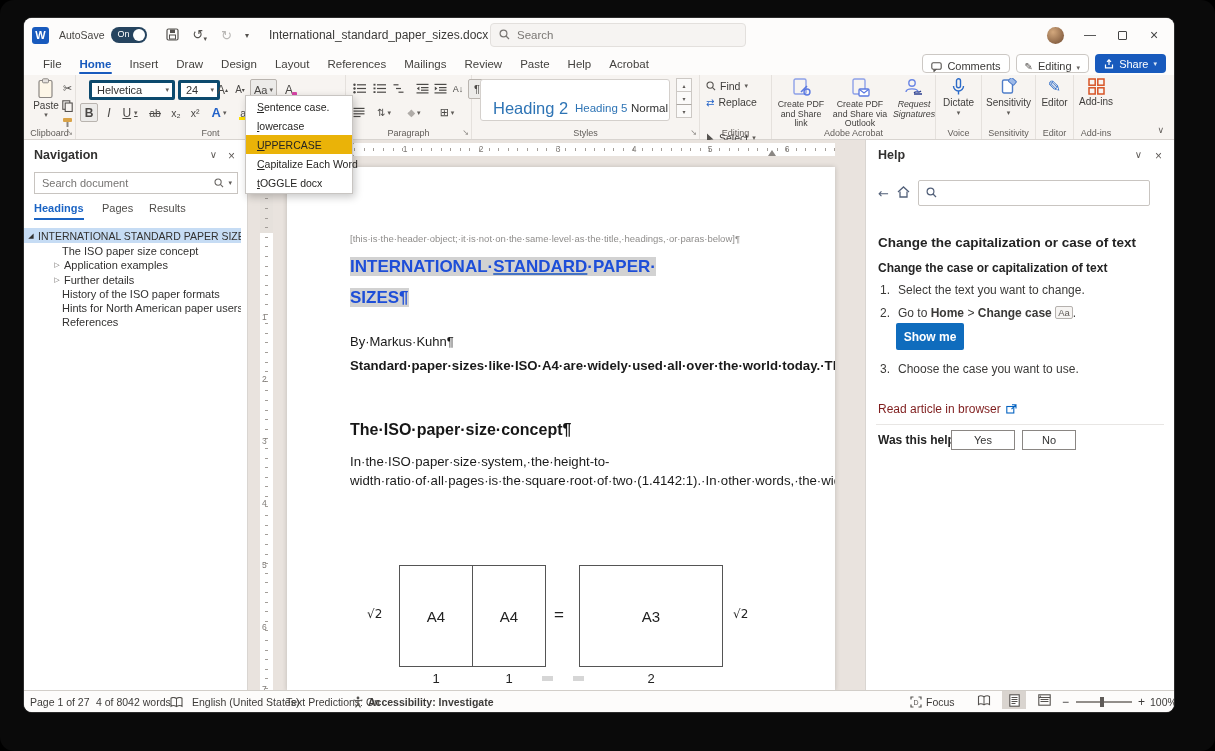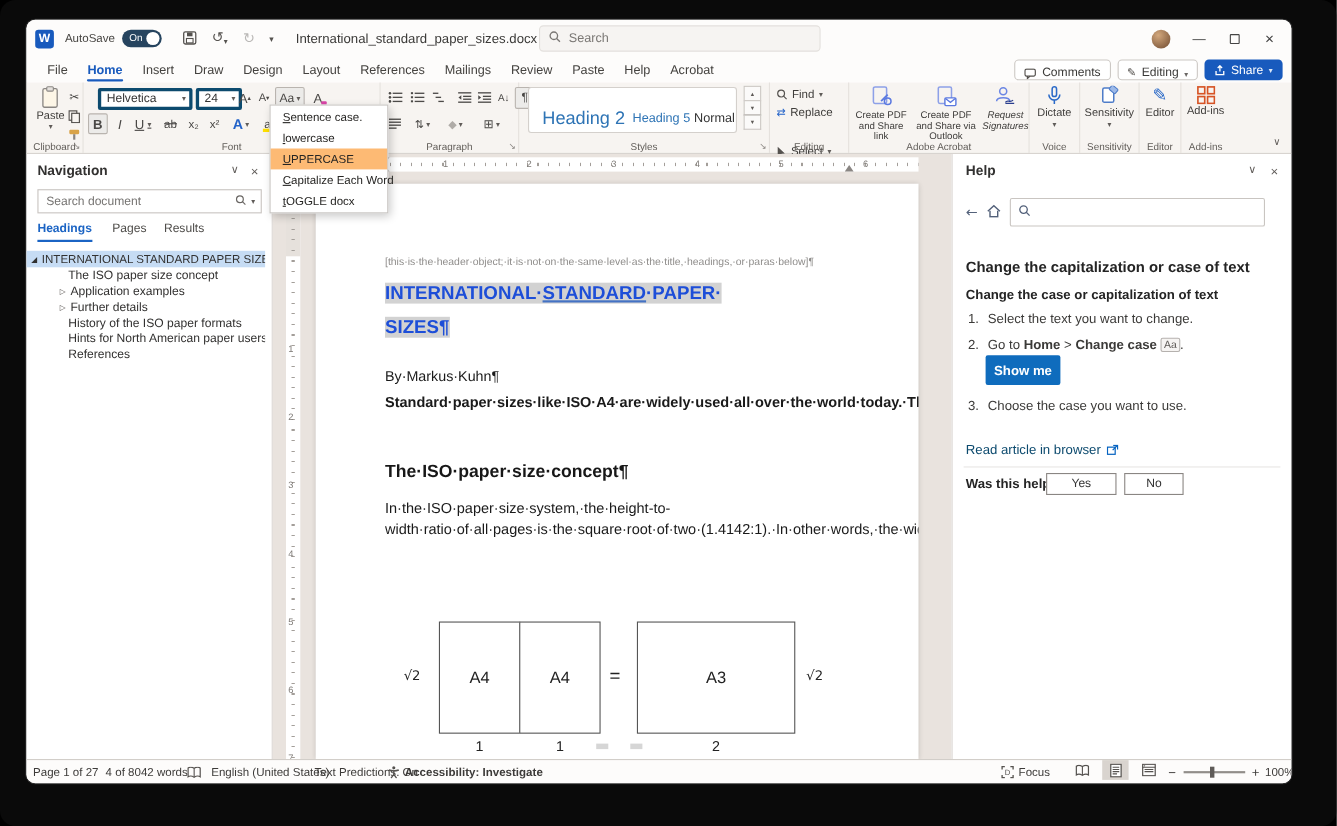--- a/index.html
+++ b/index.html
@@ -54,21 +54,21 @@
   .spincol{position:absolute;left:204px;top:4px;display:flex;flex-direction:column;}
   .spincol span{width:16px;height:14px;border:1px solid #ccc8c4;background:#fbfaf9;font-size:6px;color:#5f5b58;display:flex;align-items:center;justify-content:center;margin-top:-1px;}
   .edit-row{position:absolute;left:6px;display:flex;align-items:center;gap:4px;font-size:10.5px;color:#3f3d3b;white-space:nowrap;}
   .acrobtn{position:absolute;top:3px;display:flex;flex-direction:column;align-items:center;font-size:8.8px;line-height:9.5px;text-align:center;color:#3f3d3b;}
   .vbtn{position:absolute;top:3px;left:0;right:0;display:flex;flex-direction:column;align-items:center;gap:1px;font-size:10px;color:#3f3d3b;}
   .ribbon-collapse{position:absolute;right:10px;bottom:4px;font-size:9px;color:#5f5b58;}
 
   
   .case-menu{position:absolute;left:221px;top:77px;width:108px;background:#fff;border:1px solid #c8c5c2;box-shadow:2px 3px 8px rgba(0,0,0,.22);z-index:60;padding:1px 0;}
   .case-item{height:19px;display:flex;align-items:center;padding:0 6px 0 11px;font-size:10.5px;color:#262523;white-space:nowrap;}
-  .case-item.hover{background:#fdba74;}
+  .case-item.hover{background:#eab308;}
   .case-item .u{text-decoration:underline;}
 
   
   .main{position:relative;height:550px;display:flex;}
 
   
   .navpane{position:relative;width:224px;background:#fff;border-right:1px solid #d9d5d1;flex:none;}
   .pane-head{position:absolute;left:10px;top:8px;font-size:12.5px;font-weight:700;color:#323130;}
   .pane-ctl{position:absolute;top:9px;font-size:10px;color:#5f5b58;}
   .nav-search{position:absolute;left:10px;top:32px;width:204px;height:22px;border:1px solid #c8c4c0;background:#fff;display:flex;align-items:center;padding:0 5px;gap:4px;}
@@ -109,21 +109,21 @@
   
   .helppane{position:relative;width:309px;background:#fff;border-left:1px solid #d9d5d1;flex:none;}
   .help-toolbar{position:absolute;left:12px;top:40px;display:flex;align-items:center;gap:8px;}
   .help-ic{font-size:13px;color:#53617a;}
   .help-search{width:232px;height:26px;border:1px solid #c9c5c1;border-radius:2px;display:flex;align-items:center;padding:0 7px;}
   .help-title{position:absolute;left:12px;top:95px;font-size:13.5px;font-weight:700;color:#242424;}
   .help-sub{position:absolute;left:12px;top:121px;font-size:12px;font-weight:700;color:#242424;}
   .help-step{position:absolute;left:14px;font-size:12px;color:#3b3a38;display:flex;gap:8px;}
   .aabox{display:inline-block;border:1px solid #b5b1ae;background:#f6f4f2;font-size:9.5px;color:#5f5b58;padding:0 2px;border-radius:2px;vertical-align:1px;}
   .showme{position:absolute;left:30px;top:183px;width:68px;height:27px;background:#0f6cbd;color:#fff;font-size:12px;font-weight:600;border:none;border-radius:2px;display:flex;align-items:center;justify-content:center;}
-  .help-link{position:absolute;left:12px;top:262px;font-size:12px;color:#0c4a6e;display:flex;align-items:center;gap:5px;}
+  .help-link{position:absolute;left:12px;top:262px;font-size:12px;color:#7f1d1d;display:flex;align-items:center;gap:5px;}
   .help-div{position:absolute;left:10px;right:10px;top:284px;height:1px;background:#e8e6e4;}
   .helpful-lbl{position:absolute;left:12px;top:293px;font-size:12px;font-weight:700;color:#242424;}
   .yn{position:absolute;top:290px;height:20px;border:1px solid #8a8683;background:#fff;font-size:11px;color:#333;display:flex;align-items:center;justify-content:center;}
 
   
   .statusbar{position:relative;height:22px;background:#fdfcfb;border-top:1px solid #d2cec9;font-size:10.5px;color:#3d3b39;}
   .sb{position:absolute;top:0;height:22px;display:flex;align-items:center;white-space:nowrap;}
   .sb.b{font-weight:600;}
   .viewbtn{width:24px;height:18px;display:flex;align-items:center;justify-content:center;}
   .viewbtn.sel{background:#d9d4cf;}

